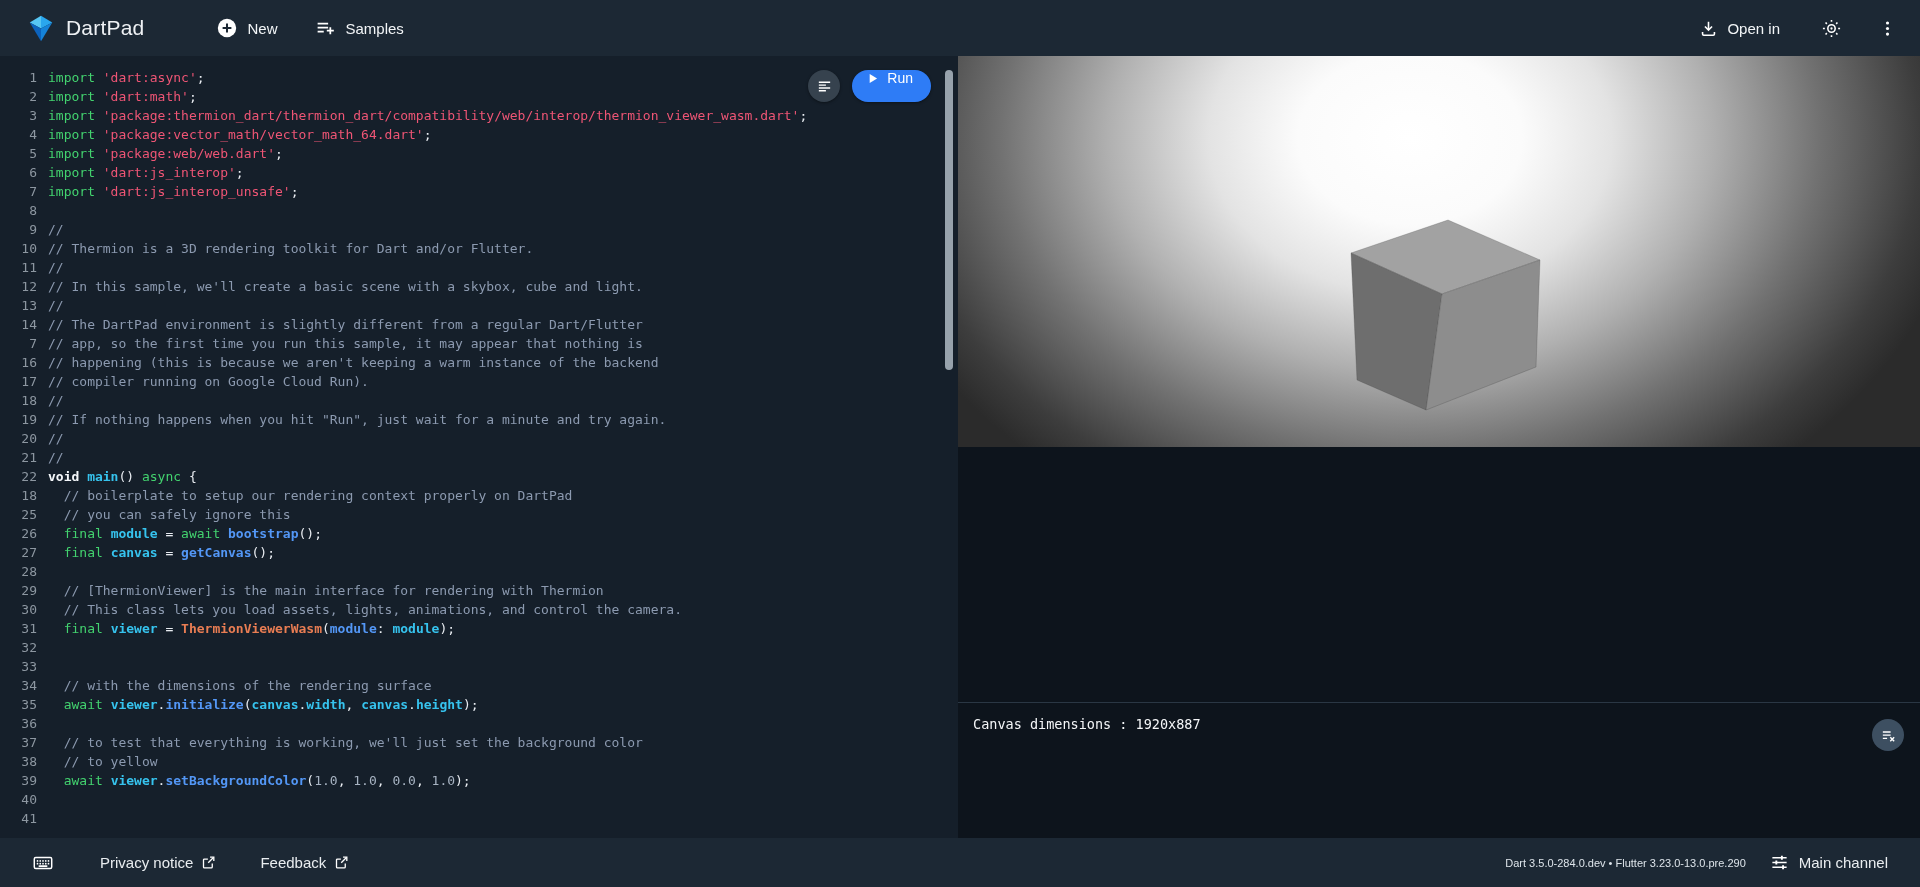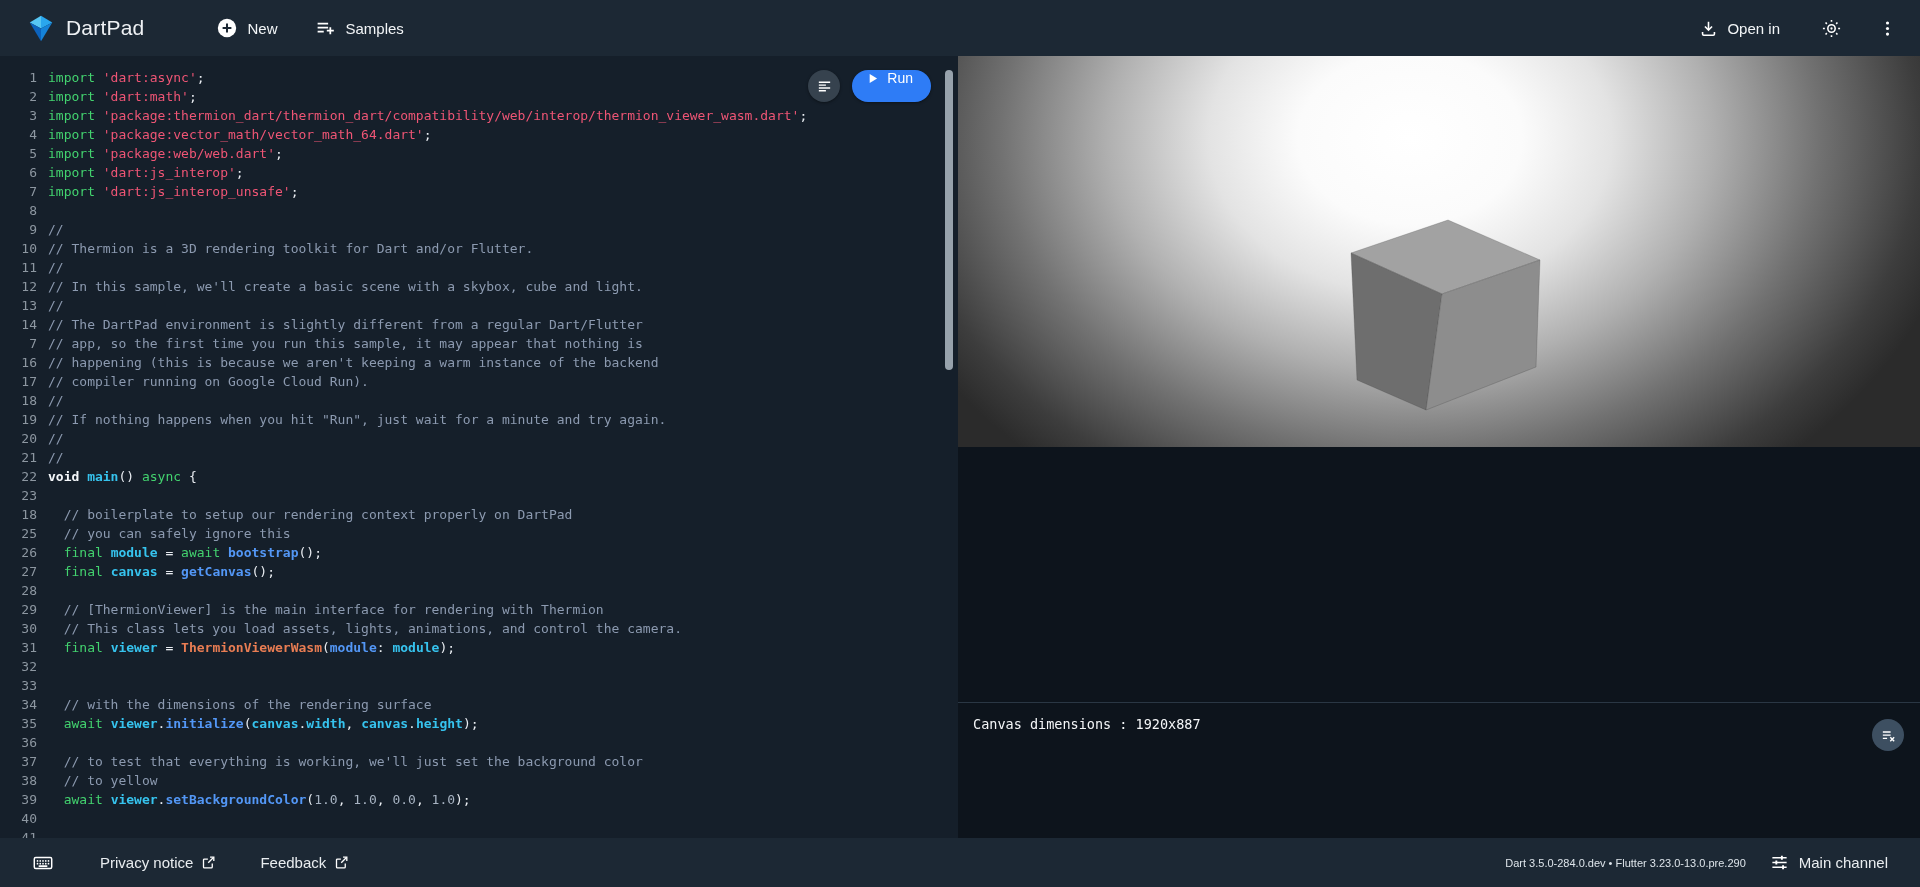--- a/index.html
+++ b/index.html
@@ -146,21 +146,20 @@
         <div class="code-line"><span class="ln">13</span><span class="code"><span class="tk-c">//</span></span></div>
         <div class="code-line"><span class="ln">14</span><span class="code"><span class="tk-c">// The DartPad environment is slightly different from a regular Dart/Flutter</span></span></div>
         <div class="code-line"><span class="ln">7</span><span class="code"><span class="tk-c">// app, so the first time you run this sample, it may appear that nothing is</span></span></div>
         <div class="code-line"><span class="ln">16</span><span class="code"><span class="tk-c">// happening (this is because we aren't keeping a warm instance of the backend</span></span></div>
         <div class="code-line"><span class="ln">17</span><span class="code"><span class="tk-c">// compiler running on Google Cloud Run).</span></span></div>
         <div class="code-line"><span class="ln">18</span><span class="code"><span class="tk-c">//</span></span></div>
         <div class="code-line"><span class="ln">19</span><span class="code"><span class="tk-c">// If nothing happens when you hit "Run", just wait for a minute and try again.</span></span></div>
         <div class="code-line"><span class="ln">20</span><span class="code"><span class="tk-c">//</span></span></div>
         <div class="code-line"><span class="ln">21</span><span class="code"><span class="tk-c">//</span></span></div>
         <div class="code-line"><span class="ln">22</span><span class="code"><span class="tk-b">void</span><span class="tk-p"> </span><span class="tk-v">main</span><span class="tk-p">() </span><span class="tk-k">async</span><span class="tk-p"> {</span></span></div>
-        <div class="code-line"><span class="ln">23</span><span class="code"></span></div>
         <div class="code-line"><span class="ln">18</span><span class="code"><span class="tk-p">  </span><span class="tk-c">// boilerplate to setup our rendering context properly on DartPad</span></span></div>
         <div class="code-line"><span class="ln">25</span><span class="code"><span class="tk-p">  </span><span class="tk-c">// you can safely ignore this</span></span></div>
         <div class="code-line"><span class="ln">26</span><span class="code"><span class="tk-p">  </span><span class="tk-k">final</span><span class="tk-p"> </span><span class="tk-v">module</span><span class="tk-p"> = </span><span class="tk-k">await</span><span class="tk-p"> </span><span class="tk-f">bootstrap</span><span class="tk-p">();</span></span></div>
         <div class="code-line"><span class="ln">27</span><span class="code"><span class="tk-p">  </span><span class="tk-k">final</span><span class="tk-p"> </span><span class="tk-v">canvas</span><span class="tk-p"> = </span><span class="tk-f">getCanvas</span><span class="tk-p">();</span></span></div>
         <div class="code-line"><span class="ln">28</span><span class="code"></span></div>
         <div class="code-line"><span class="ln">29</span><span class="code"><span class="tk-p">  </span><span class="tk-c">// [ThermionViewer] is the main interface for rendering with Thermion</span></span></div>
         <div class="code-line"><span class="ln">30</span><span class="code"><span class="tk-p">  </span><span class="tk-c">// This class lets you load assets, lights, animations, and control the camera.</span></span></div>
         <div class="code-line"><span class="ln">31</span><span class="code"><span class="tk-p">  </span><span class="tk-k">final</span><span class="tk-p"> </span><span class="tk-v">viewer</span><span class="tk-p"> = </span><span class="tk-t">ThermionViewerWasm</span><span class="tk-p">(</span><span class="tk-f">module</span><span class="tk-p">: </span><span class="tk-v">module</span><span class="tk-p">);</span></span></div>
         <div class="code-line"><span class="ln">32</span><span class="code"></span></div>
         <div class="code-line"><span class="ln">33</span></div>

